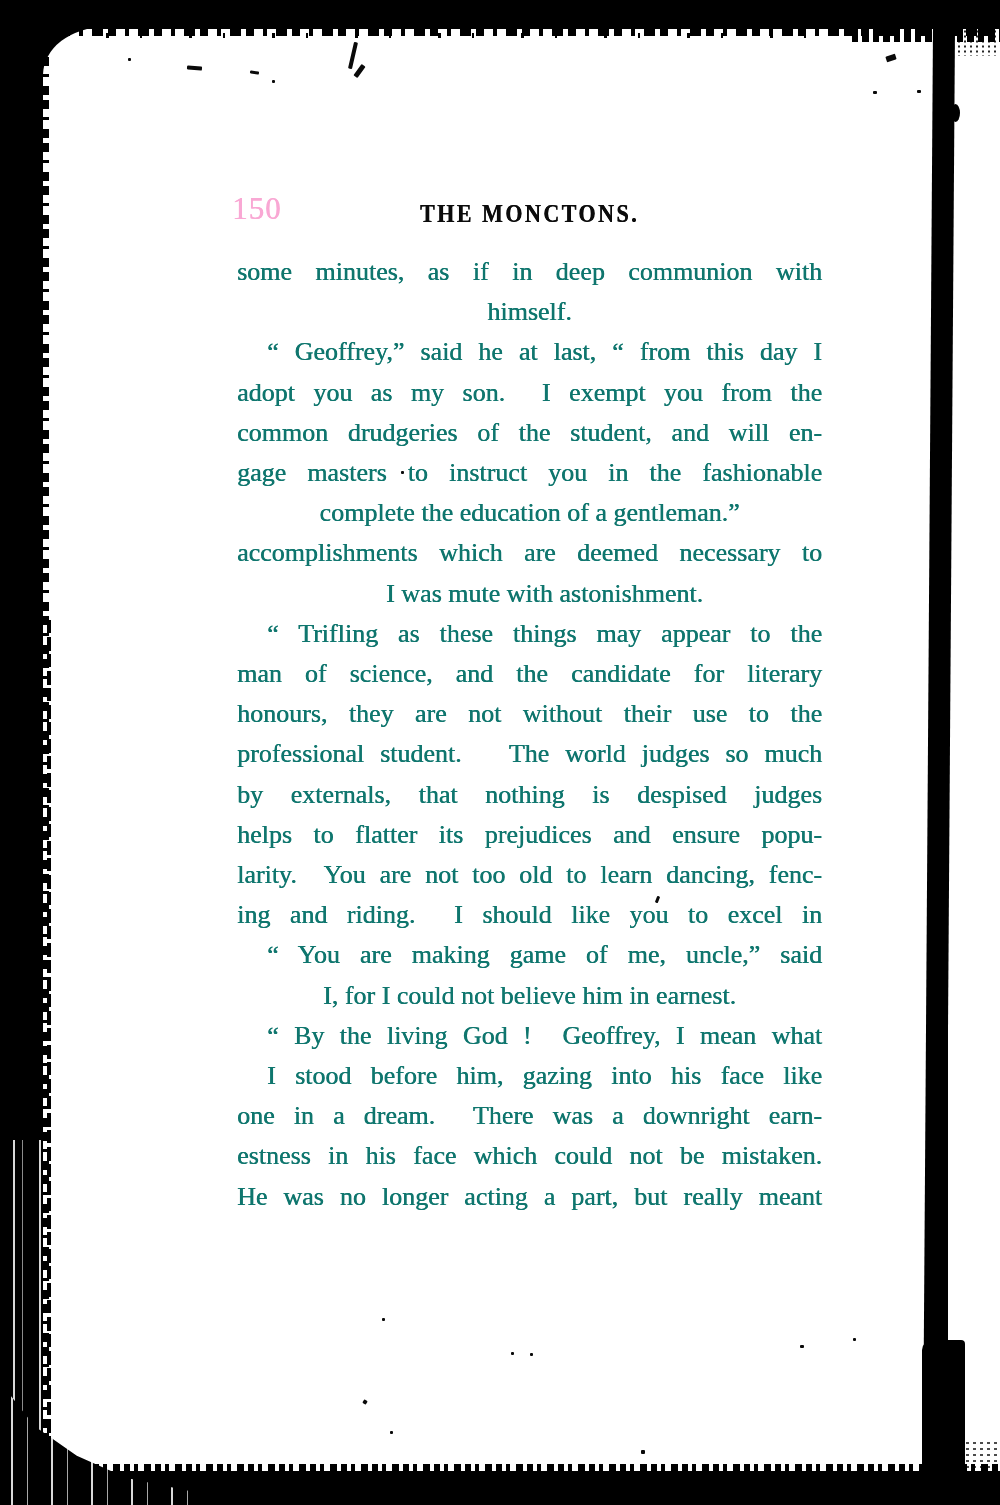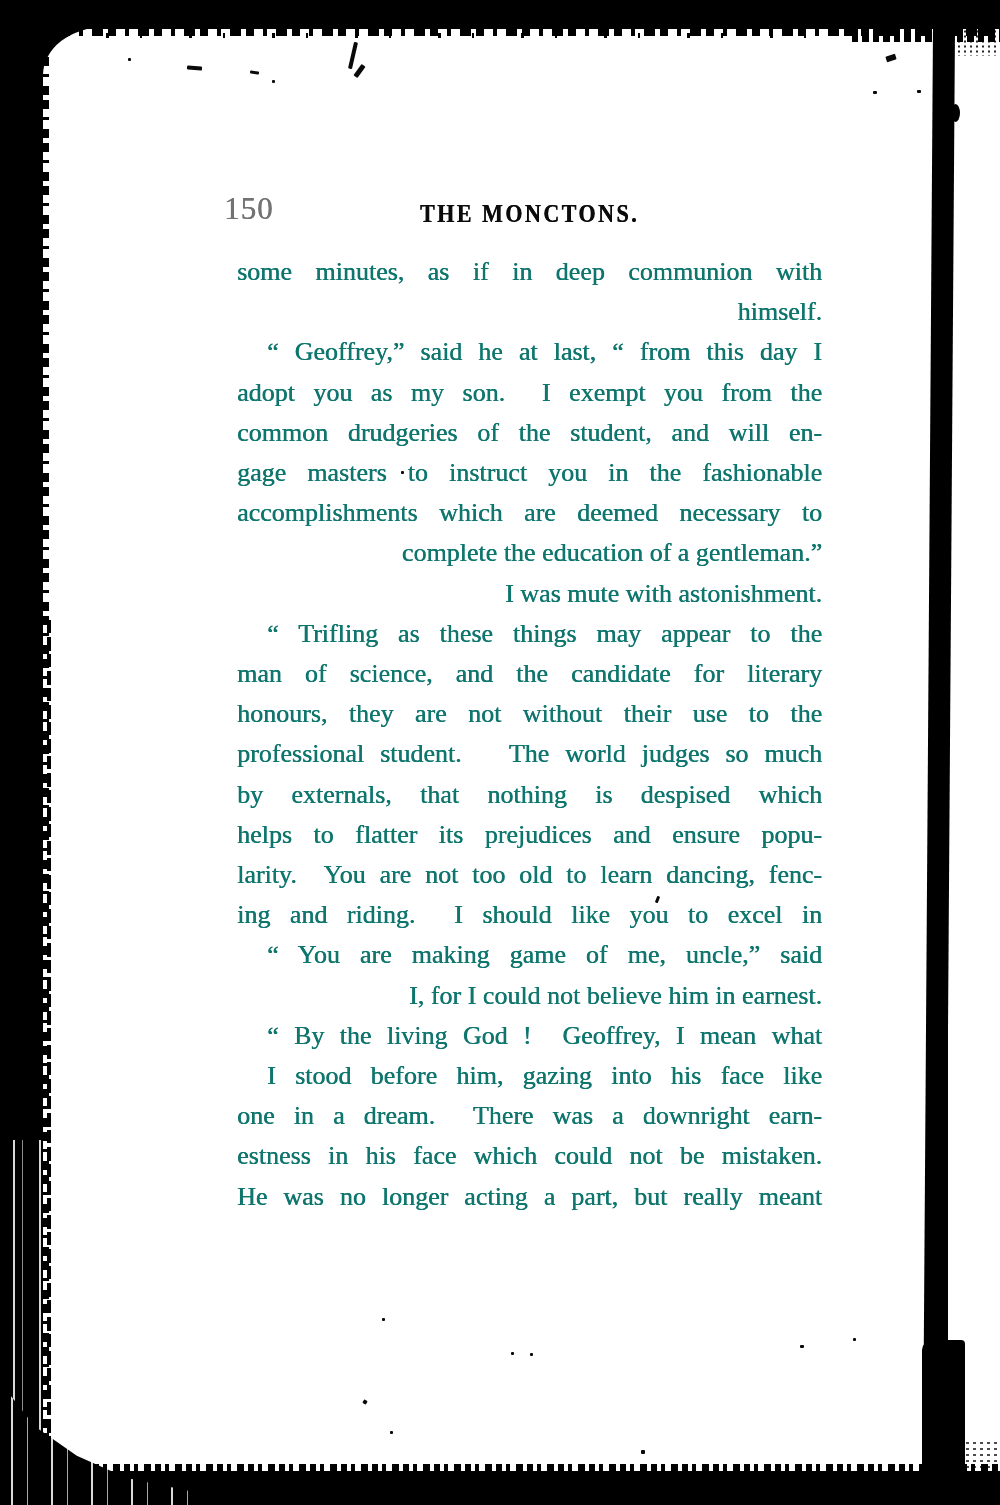--- a/index.html
+++ b/index.html
@@ -108,42 +108,42 @@
     background-image: radial-gradient(#000 1.1px, transparent 1.5px);
     background-size: 6px 5px; opacity: .85; z-index: 4;
   }
   .noise-br {
     position: absolute; left: 950px; top: 1440px; width: 50px; height: 32px;
     background-image: radial-gradient(#000 1.2px, transparent 1.6px);
     background-size: 7px 6px; opacity: .7; z-index: 4;
   }
   
   .folio {
-    position: absolute; left: 224px; top: 194px;
-    font-size: 31px; line-height: 30px; color: #737373;
+    position: absolute; left: 232px; top: 194px;
+    font-size: 31px; line-height: 30px; color: #f9a8d4;
     letter-spacing: 1px; z-index: 5;
     text-shadow: 0.4px 0 0 currentColor;
   }
   .running-title {
     position: absolute; left: 237px; top: 200px; width: 585px;
     text-align: center;
     font-size: 22px; font-weight: bold; letter-spacing: 2.5px;
     color: #0b0b0b; z-index: 5;
     transform: scaleY(1.12); transform-origin: center top;
     text-shadow: 0.4px 0 0 currentColor;
   }
   .textcol {
     position: absolute; left: 237px; top: 252px; width: 585px;
     font-size: 26px; color: #0f766e; z-index: 5;
     text-shadow: 0.45px 0 0 currentColor;
   }
   .line {
     min-height: 40.2px; line-height: 40.2px;
     white-space: pre-wrap;
-    text-align: right;
+    text-align: center;
   }
   .line.just { text-align: justify; text-align-last: justify; }
   .line.indent { padding-left: 30px; }
   
   .speck {
     position: absolute; display: block; background: #0a0a0a;
     z-index: 6; border-radius: 1px;
   }
 </style>
 </head>
@@ -171,28 +171,28 @@
 
 <div class="folio">150</div>
 <div class="running-title">THE  MONCTONS.</div>
 <div class="textcol">
     <div class="line just">some minutes, as if in deep communion with</div>
     <div class="line">himself.</div>
     <div class="line indent just">“ Geoffrey,” said he at last, “ from this day I</div>
     <div class="line just">adopt you as my son.  I exempt you from the</div>
     <div class="line just">common drudgeries of the student, and will en-</div>
     <div class="line just">gage masters to instruct you in the fashionable</div>
+    <div class="line">complete the education of a gentleman.”</div>
     <div class="line just">accomplishments which are deemed necessary to</div>
-    <div class="line">complete the education of a gentleman.”</div>
     <div class="line indent">I was mute with astonishment.</div>
     <div class="line indent just">“ Trifling as these things may appear to the</div>
     <div class="line just">man of science, and the candidate for literary</div>
     <div class="line just">honours, they are not without their use to the</div>
     <div class="line just">professional student.   The world judges so much</div>
-    <div class="line just">by externals, that nothing is despised which</div>
+    <div class="line just">by externals, that nothing is despised judges</div>
     <div class="line just">helps to flatter its prejudices and ensure popu-</div>
     <div class="line just">larity.  You are not too old to learn dancing, fenc-</div>
     <div class="line just">ing and riding.  I should like you to excel in</div>
     <div class="line indent just">“ You are making game of me, uncle,” said</div>
     <div class="line">I, for I could not believe him in earnest.</div>
     <div class="line indent just">“ By the living God !  Geoffrey, I mean what</div>
     <div class="line indent just">I stood before him, gazing into his face like</div>
     <div class="line just">one in a dream.  There was a downright earn-</div>
     <div class="line just">estness in his face which could not be mistaken.</div>
     <div class="line just">He was no longer acting a part, but really meant</div>

